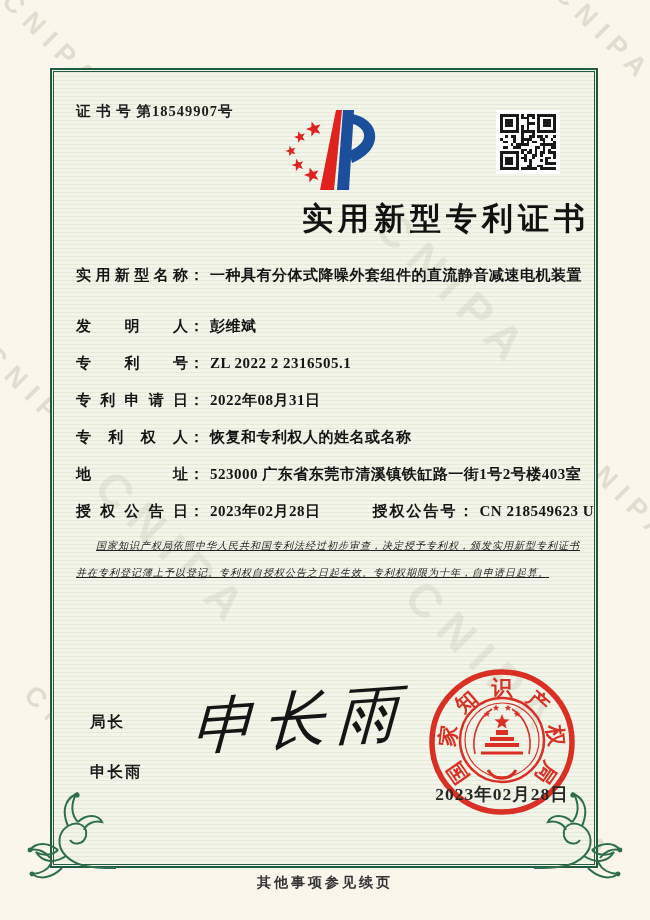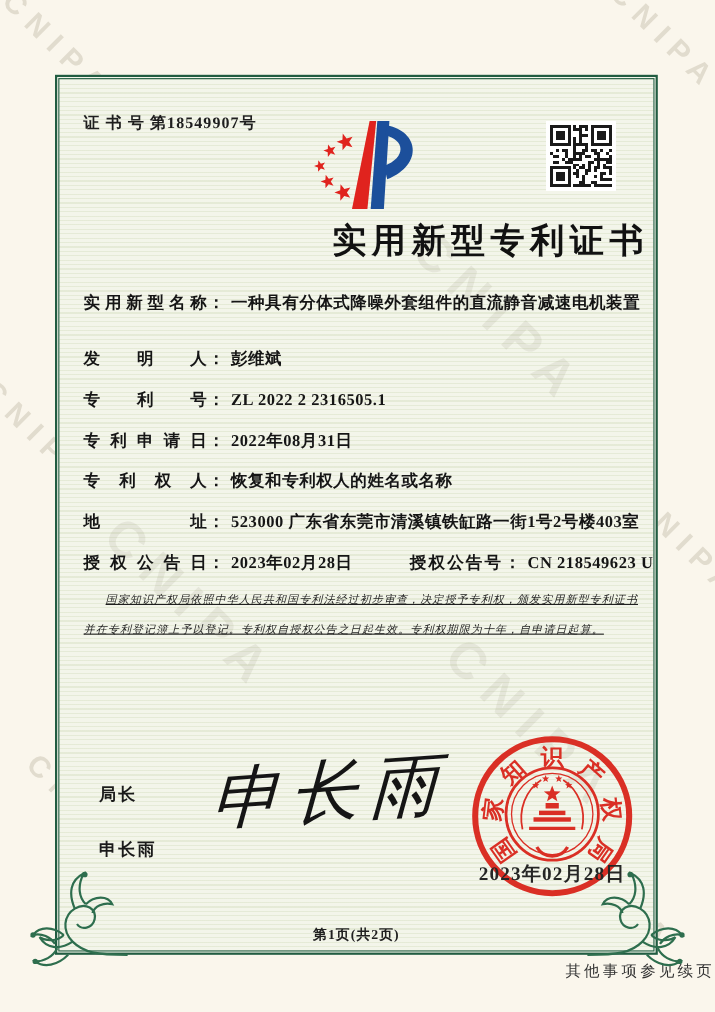--- a/index.html
+++ b/index.html
@@ -75,22 +75,22 @@
   .seal-date{font-size:17.5px;font-weight:bold;fill:#1b1b1b;letter-spacing:1px;
     font-family:"Liberation Serif","DejaVu Serif",serif;}
   .page-info{
     position:absolute;left:0;right:0;top:770px;text-align:center;
     font-size:12.5px;font-weight:600;color:#202020;letter-spacing:1px;z-index:3;
   }
   .flourish{position:absolute;width:104px;height:104px;z-index:5;pointer-events:none;}
   .flourish.fl-left{left:16px;top:792px;}
   .flourish.fl-right{left:530px;top:792px;transform:scaleX(-1);}
   .footer-note{
-    position:absolute;left:0;right:0;top:874px;text-align:right;z-index:2;
-    font-size:14px;font-weight:400;color:#333;letter-spacing:3px;
+    position:absolute;left:0;right:0;top:874px;text-align:center;z-index:2;
+    font-size:14px;font-weight:700;color:#333;letter-spacing:3px;
   }
 </style>
 </head>
 <body>
 
 <div class="page">
 
   <span class="wm" style="left:-12px;top:26px;">CNIPA</span>
   <span class="wm" style="left:540px;top:18px;">CNIPA</span>
   <span class="wm" style="left:-30px;top:380px;">CNIPA</span>
@@ -315,21 +315,20 @@
           <path d="M27 14 C31 -4 24 -22 10 -31" stroke-width="1.6"></path>
           <rect x="-6" y="-10" width="12" height="5" fill="var(--seal-red,#d9251b)" stroke="none"></rect>
           <rect x="-12" y="-3" width="24" height="4" fill="var(--seal-red,#d9251b)" stroke="none"></rect>
           <rect x="-17" y="3" width="34" height="4" fill="var(--seal-red,#d9251b)" stroke="none"></rect>
           <path d="M-21 13 H21" stroke-width="3"></path>
           <path d="M-14 30 A16 16 0 0 0 14 30" stroke-width="3"></path>
         </g>
         <text class="seal-date" y="58" text-anchor="middle">2023年02月28日</text>
       </svg>
 
-      <div class="page-info">第1页(共2页)</div>
     </div>
   </div>
 
   <svg class="flourish fl-left" viewBox="0 0 104 104">
     <g stroke="var(--flourish-green,#2e6e4e)" fill="none" stroke-width="2">
       <path d="M100 76 C72 76 60 74 50 64 C40 54 42 40 52 34 C62 28 72 34 70 44 C68 52 58 54 54 48"></path>
       <path d="M52 34 C46 20 48 8 60 2 C54 14 56 24 62 30"></path>
       <path d="M50 64 C38 72 26 70 20 60 C26 64 36 64 42 58"></path>
       <path d="M62 30 C70 22 82 22 86 30 C78 28 70 32 68 38"></path>
       <path d="M42 58 C32 50 20 50 14 58 C22 56 30 60 34 66"></path>

